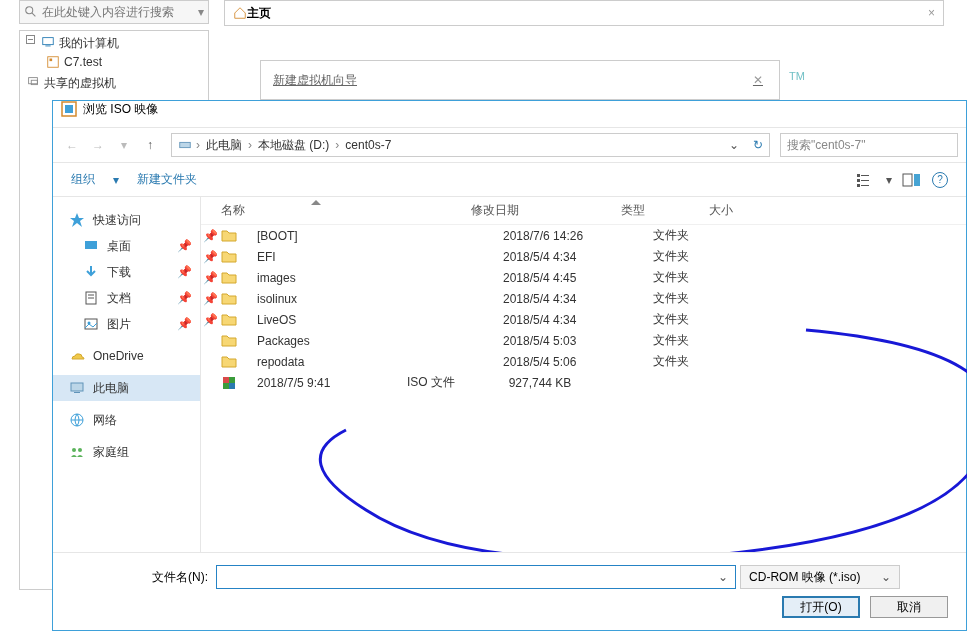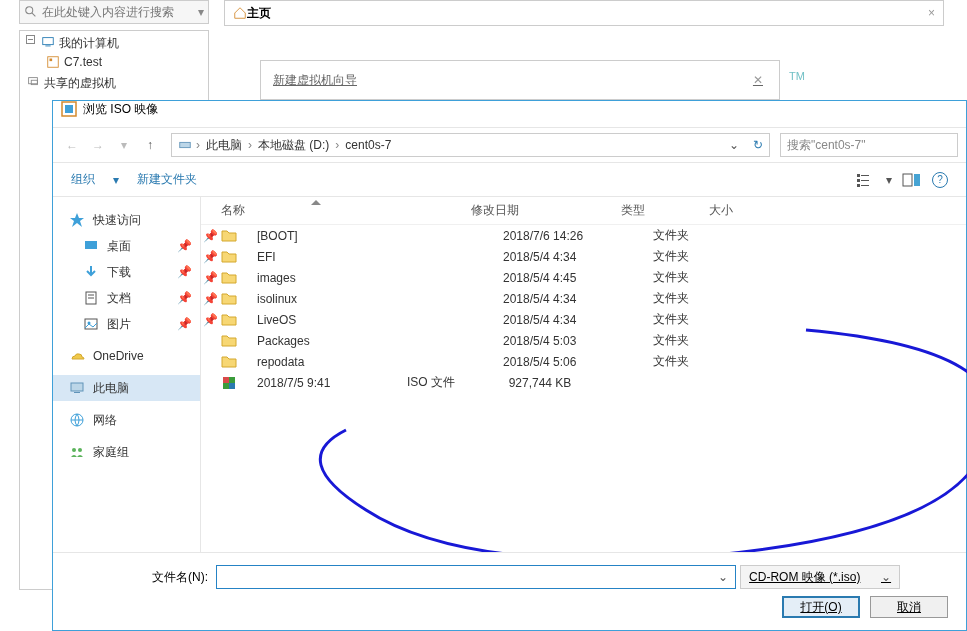--- a/index.html
+++ b/index.html
@@ -58,24 +58,24 @@
 .frow .ic{width:16px;height:16px;display:inline-flex;}
 .frow .n{width:230px;padding-left:4px;margin-left:16px;}
 .frow .d{width:150px;padding-left:20px;color:#333;}
 .frow .t{width:88px;padding-left:20px;}
 .frow .s{width:110px;padding-left:20px;text-align:center;}
 .circle{position:absolute;left:85px;top:123px;width:740px;height:300px;pointer-events:none;}
 .footer{position:absolute;left:0;right:0;bottom:0;height:78px;border-top:1px solid #e6e6e6;background:#fff;}
 .fn-row{display:flex;align-items:center;height:38px;padding:0 18px;margin-top:5px;}
 .fn-row .lbl{width:145px;text-align:right;padding-right:8px;}
 .fn-row input{flex:1;max-width:520px;height:24px;border:1px solid #2583c5;outline:none;padding:0 6px;}
-.fn-row .cbo{width:160px;height:24px;border:1px solid #ccc;margin-left:12px;display:flex;align-items:center;padding:0 8px;background:#f4f4f4;text-decoration:underline;}
+.fn-row .cbo{width:160px;height:24px;border:1px solid #ccc;margin-left:12px;display:flex;align-items:center;padding:0 8px;background:#f4f4f4;}
 .fn-row .cd{margin-left:auto;color:#555;}
 .btn-row{display:flex;justify-content:flex-end;gap:10px;padding:0 18px;}
-.btn{width:78px;height:22px;border:1px solid #999;background:#f0f0f0;display:inline-flex;align-items:center;justify-content:center;text-decoration:underline;}
+.btn{width:78px;height:22px;border:1px solid #999;background:#f0f0f0;display:inline-flex;align-items:center;justify-content:center;}
 .btn.hl{border:2px solid #2a7ab0;background:#e4eef7;}
 svg{width:100%;height:100%;}
 </style>
 </head>
 <body>
 
 <div class="left-rail">
   <div class="search-row">
     <span class="q">
         <svg viewBox="0 0 16 16">

